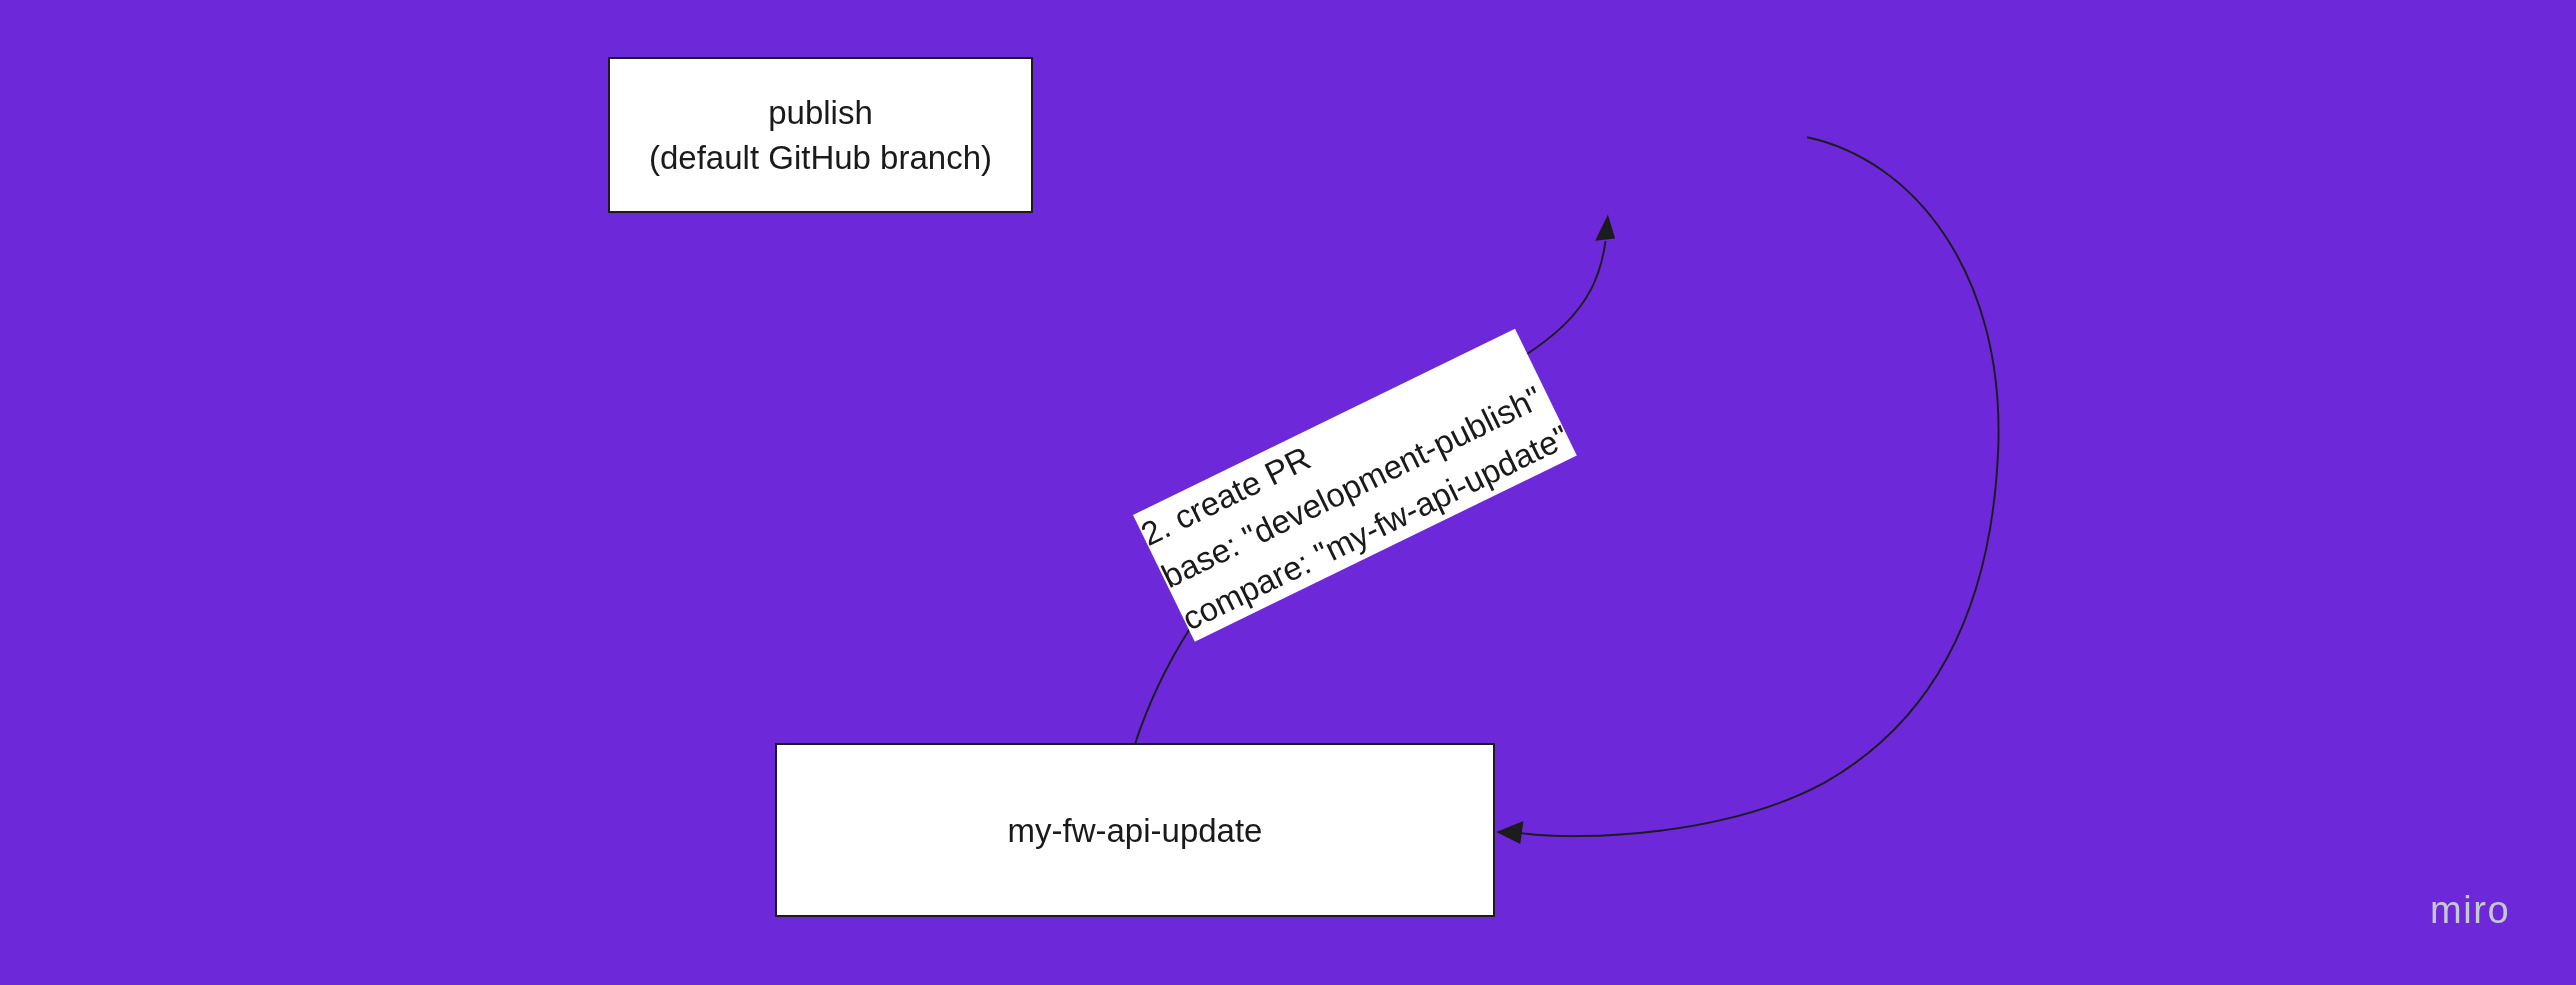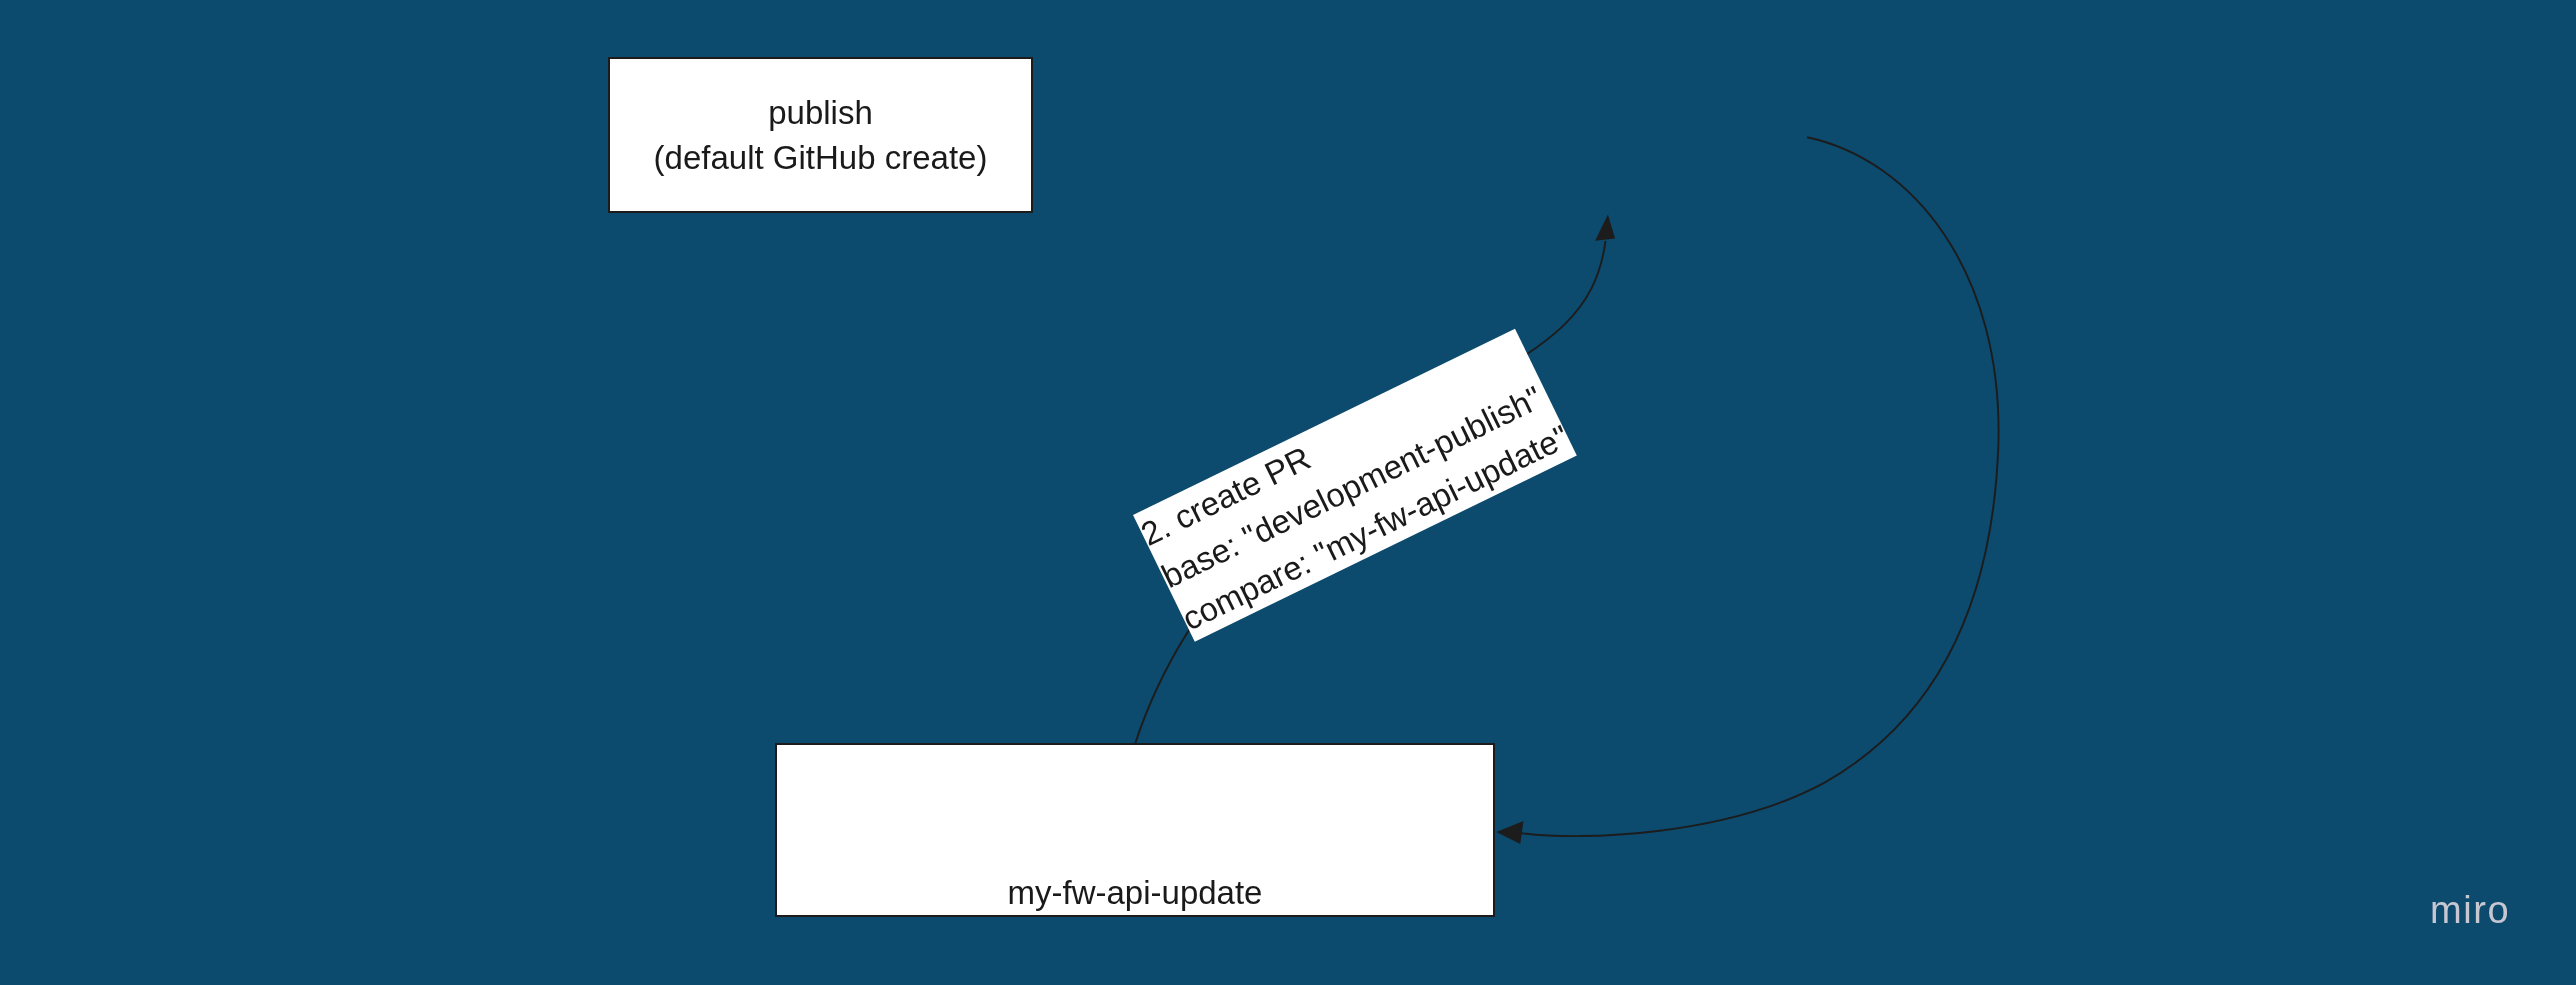--- a/index.html
+++ b/index.html
@@ -4,21 +4,21 @@
 <style>
   html, body {
     margin: 0;
     padding: 0;
     background: #ffffff;
   }
   #canvas {
     position: relative;
     width: 2576px;
     height: 986px;
-    background: #0c4a6e;
+    background: #6d28d9;
     font-family: "Liberation Sans", sans-serif;
     color: #1a1a1a;
     overflow: hidden;
   }
   
   #edges-svg {
     position: absolute;
     left: 0; top: 0;
     width: 2576px;
     height: 986px;
@@ -44,21 +44,21 @@
     flex-direction: column;
     align-items: center;
     justify-content: center;
     text-align: center;
     font-size: 33px;
     line-height: 45px;
     white-space: nowrap;
   }
   #node-publish        { left: 608px;  top: 57px;  width: 425px; height: 156px; }
   #node-dev-publish    { left: 1410px; top: 58px;  width: 397px; height: 155px; }
-  #node-my-fw-api      { left: 775px;  top: 743px; width: 720px; height: 174px; justify-content: flex-end; }
+  #node-my-fw-api      { left: 775px;  top: 743px; width: 720px; height: 174px; }
   
   .edge-label {
     position: absolute;
     z-index: 3;
     background: #ffffff;
     font-size: 33px;
     line-height: 46px;
     white-space: nowrap;
   }
   #label-create-branch {
@@ -97,21 +97,21 @@
       <polygon class="arrowhead" points="1878,1044 1912,1030 1908,1059"></polygon>
     </g>
     <g>
       <path class="edge-path" d="M 1424 935 C 1468 800, 1556 680, 1700 578 C 1895 447, 1998 430, 2015 302"></path>
       <polygon class="arrowhead" points="2018,269 2002,302 2027,299"></polygon>
     </g>
   </svg>
 
   <div class="node" id="node-publish">
     <span>publish</span>
-    <span>(default GitHub create)</span>
+    <span>(default GitHub branch)</span>
   </div>
 
 
   <div class="node" id="node-my-fw-api">
     <span>my-fw-api-update</span>
   </div>
 
 
   <div class="edge-label" id="label-create-pr">
     <span class="pr-line">2. create PR</span>

